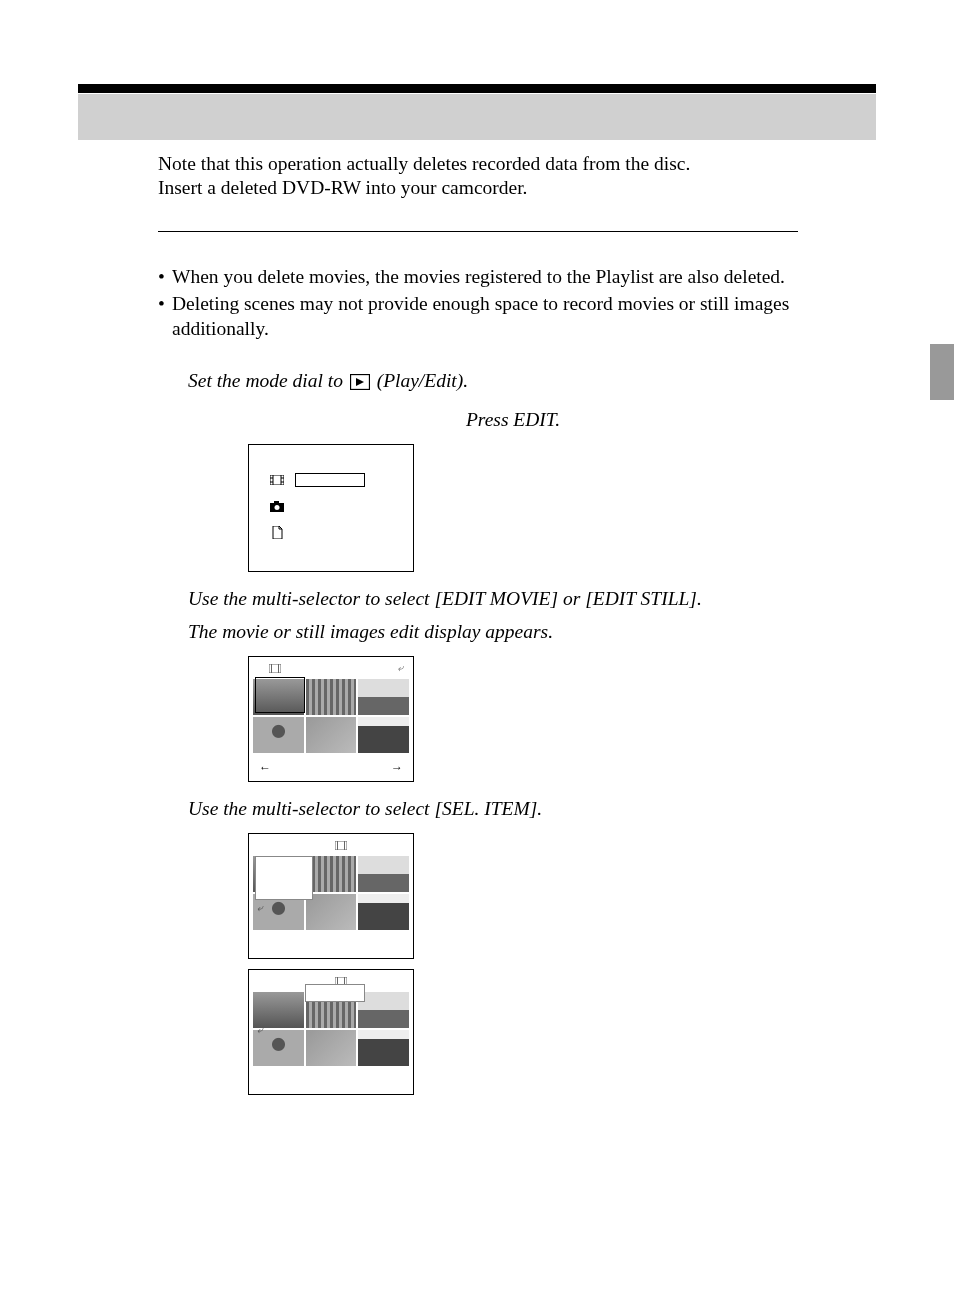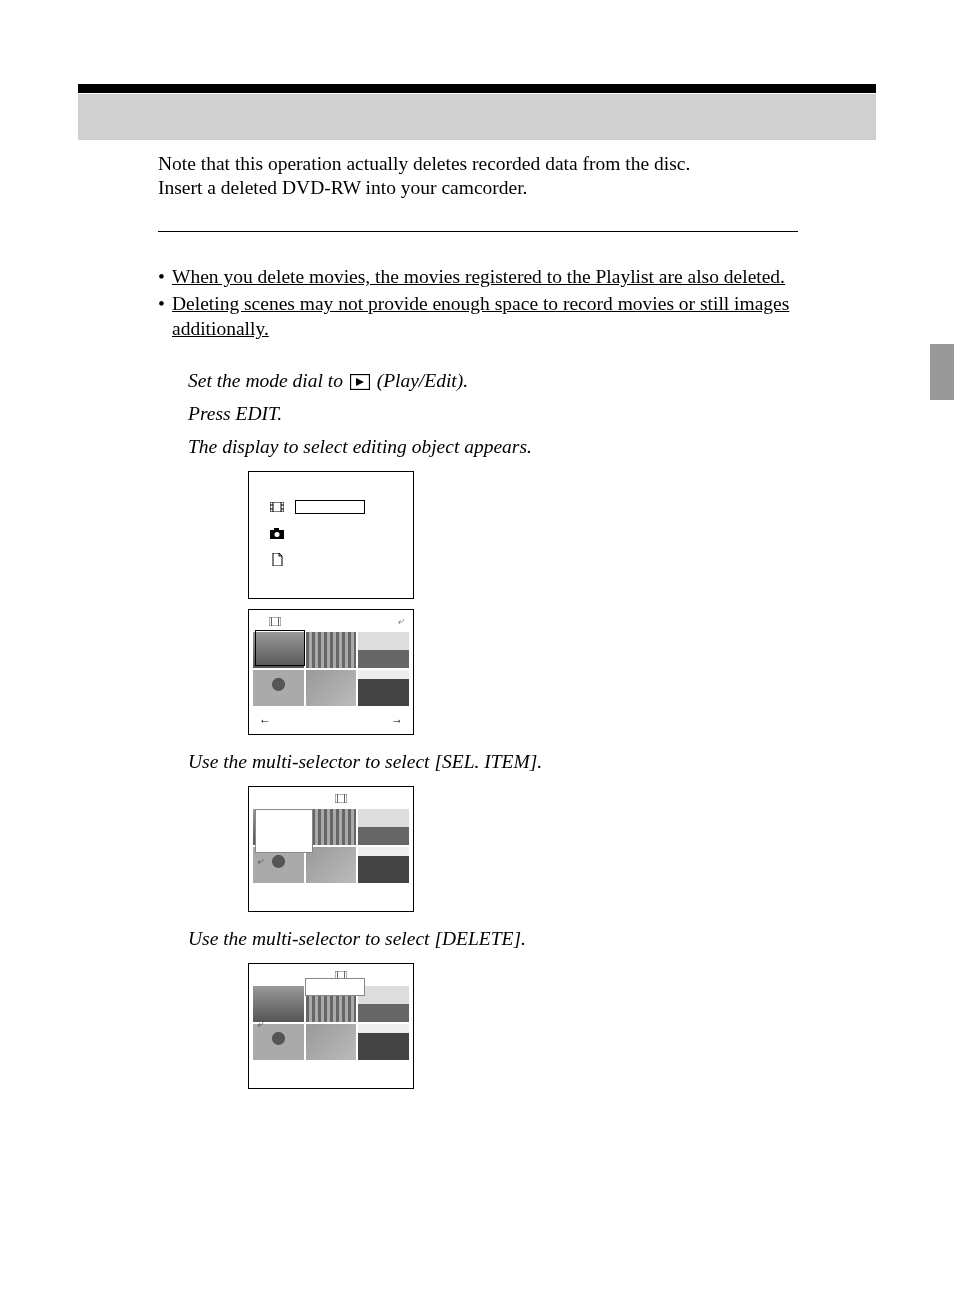--- a/index.html
+++ b/index.html
@@ -44,21 +44,21 @@
   }
   .bullets {
     font-size: 19.5px;
     line-height: 1.3;
   }
   .bullet {
     display: flex;
     margin-bottom: 2px;
   }
   .bullet .dot { width: 14px; flex: 0 0 14px; }
-  .bullet .txt { flex: 1; text-decoration: underline; }
+  .bullet .txt { flex: 1; }
   .steps {
     margin-top: 22px;
     font-size: 19.5px;
     font-style: italic;
   }
   .step-block { margin-bottom: 0; }
   .step-line {
     line-height: 1.7;
   }
   .indent { padding-left: 30px; }
@@ -173,23 +173,22 @@
 
       <div class="step-block indent">
         <div class="step-line">
           <span>Set the mode dial to </span><span class="play-icon"><svg width="20" height="16">
                 <rect x="0.5" y="0.5" width="19" height="15" fill="none" stroke="#000" stroke-width="1.3"></rect>
                 <polygon points="6,4 6,12 14,8" fill="#000"></polygon>
               </svg></span><span> (Play/Edit).</span>
         </div>
       </div>
 
-      <div class="step-block indent" style="margin-top:0;">
+      <div class="step-block indent" style="margin-top:6px;text-align:center;">
         <div class="step-line">Press EDIT.</div>
-        <div class="step-line">The display to select editing object appears.</div>
       </div>
       <div class="fig">
         <div class="fig-box fig1">
           <div class="fig1-row">
             <div class="fig1-icon">
               <svg width="14" height="10">
                   <rect x="0" y="0" width="14" height="10" fill="none" stroke="#000"></rect>
                   <line x1="3" y1="0" x2="3" y2="10" stroke="#000"></line>
                   <line x1="11" y1="0" x2="11" y2="10" stroke="#000"></line>
                   <line x1="0" y1="3" x2="3" y2="3" stroke="#000"></line>
@@ -213,20 +212,24 @@
             <div class="fig1-icon">
               <svg width="11" height="13">
                   <path d="M1 0 H7 L10 3 V13 H1 Z" fill="none" stroke="#000"></path>
                   <path d="M7 0 V3 H10" fill="none" stroke="#000"></path>
                 </svg>
             </div>
           </div>
         </div>
       </div>
 
+      <div class="step-block indent">
+        <div class="step-line">Use the multi-selector to select [EDIT MOVIE] or [EDIT STILL].</div>
+        <div class="step-line">The movie or still images edit display appears.</div>
+      </div>
       <div class="fig">
         <div class="thumb-box fig2">
           <div class="thumb-header">
             <div class="film-icon" style="margin-left:20px;">
               <svg width="12" height="9">
                   <rect x="0" y="0" width="12" height="9" fill="none" stroke="#666"></rect>
                   <line x1="2.5" y1="0" x2="2.5" y2="9" stroke="#666"></line>
                   <line x1="9.5" y1="0" x2="9.5" y2="9" stroke="#666"></line>
                 </svg>
             </div>
@@ -268,23 +271,20 @@
             <div class="thumb sky"></div>
             <div class="thumb flower"></div>
             <div class="thumb reeds"></div>
             <div class="thumb sunset"></div>
           </div>
           <div class="popup"></div>
           <div class="ret-icon">⤶</div>
         </div>
       </div>
 
-      <div class="step-block indent">
-        <div class="step-line">Use the multi-selector to select [DELETE].</div>
-      </div>
       <div class="fig">
         <div class="thumb-box fig4">
           <div class="thumb-header">
             <div class="film-icon" style="margin-left:20px;">
               <svg width="12" height="9">
                   <rect x="0" y="0" width="12" height="9" fill="none" stroke="#666"></rect>
                   <line x1="2.5" y1="0" x2="2.5" y2="9" stroke="#666"></line>
                   <line x1="9.5" y1="0" x2="9.5" y2="9" stroke="#666"></line>
                 </svg>
             </div>

